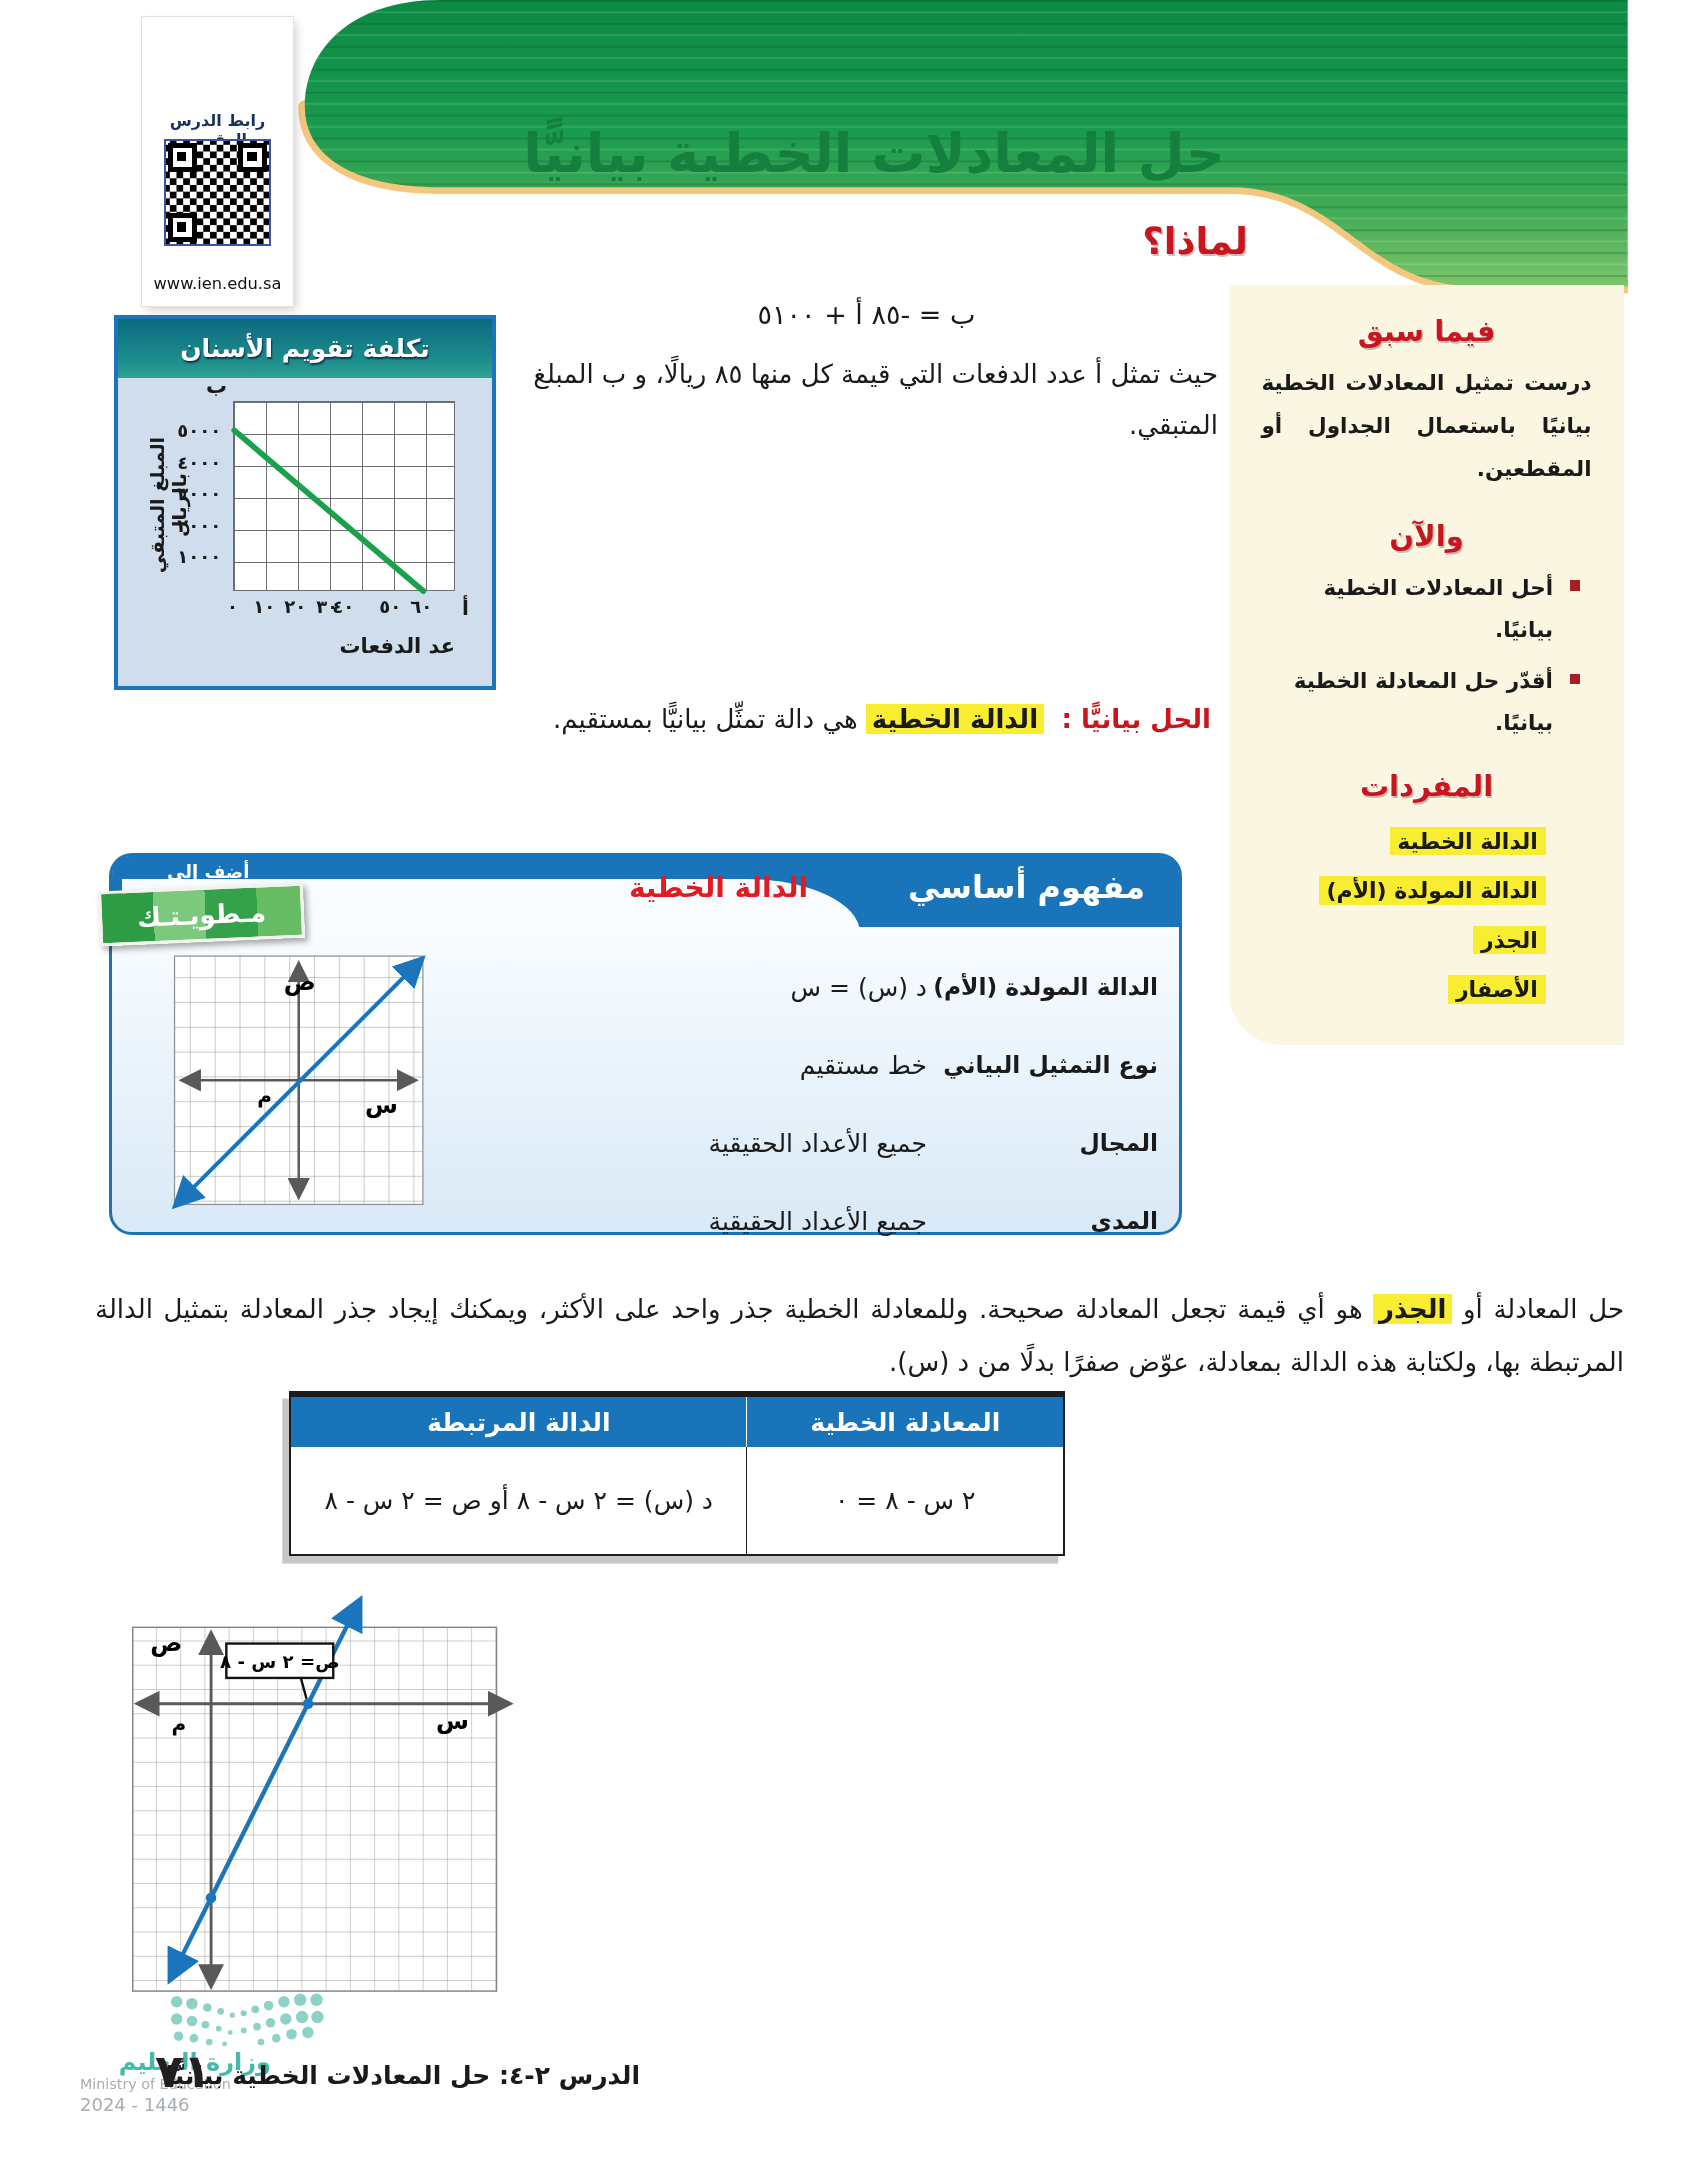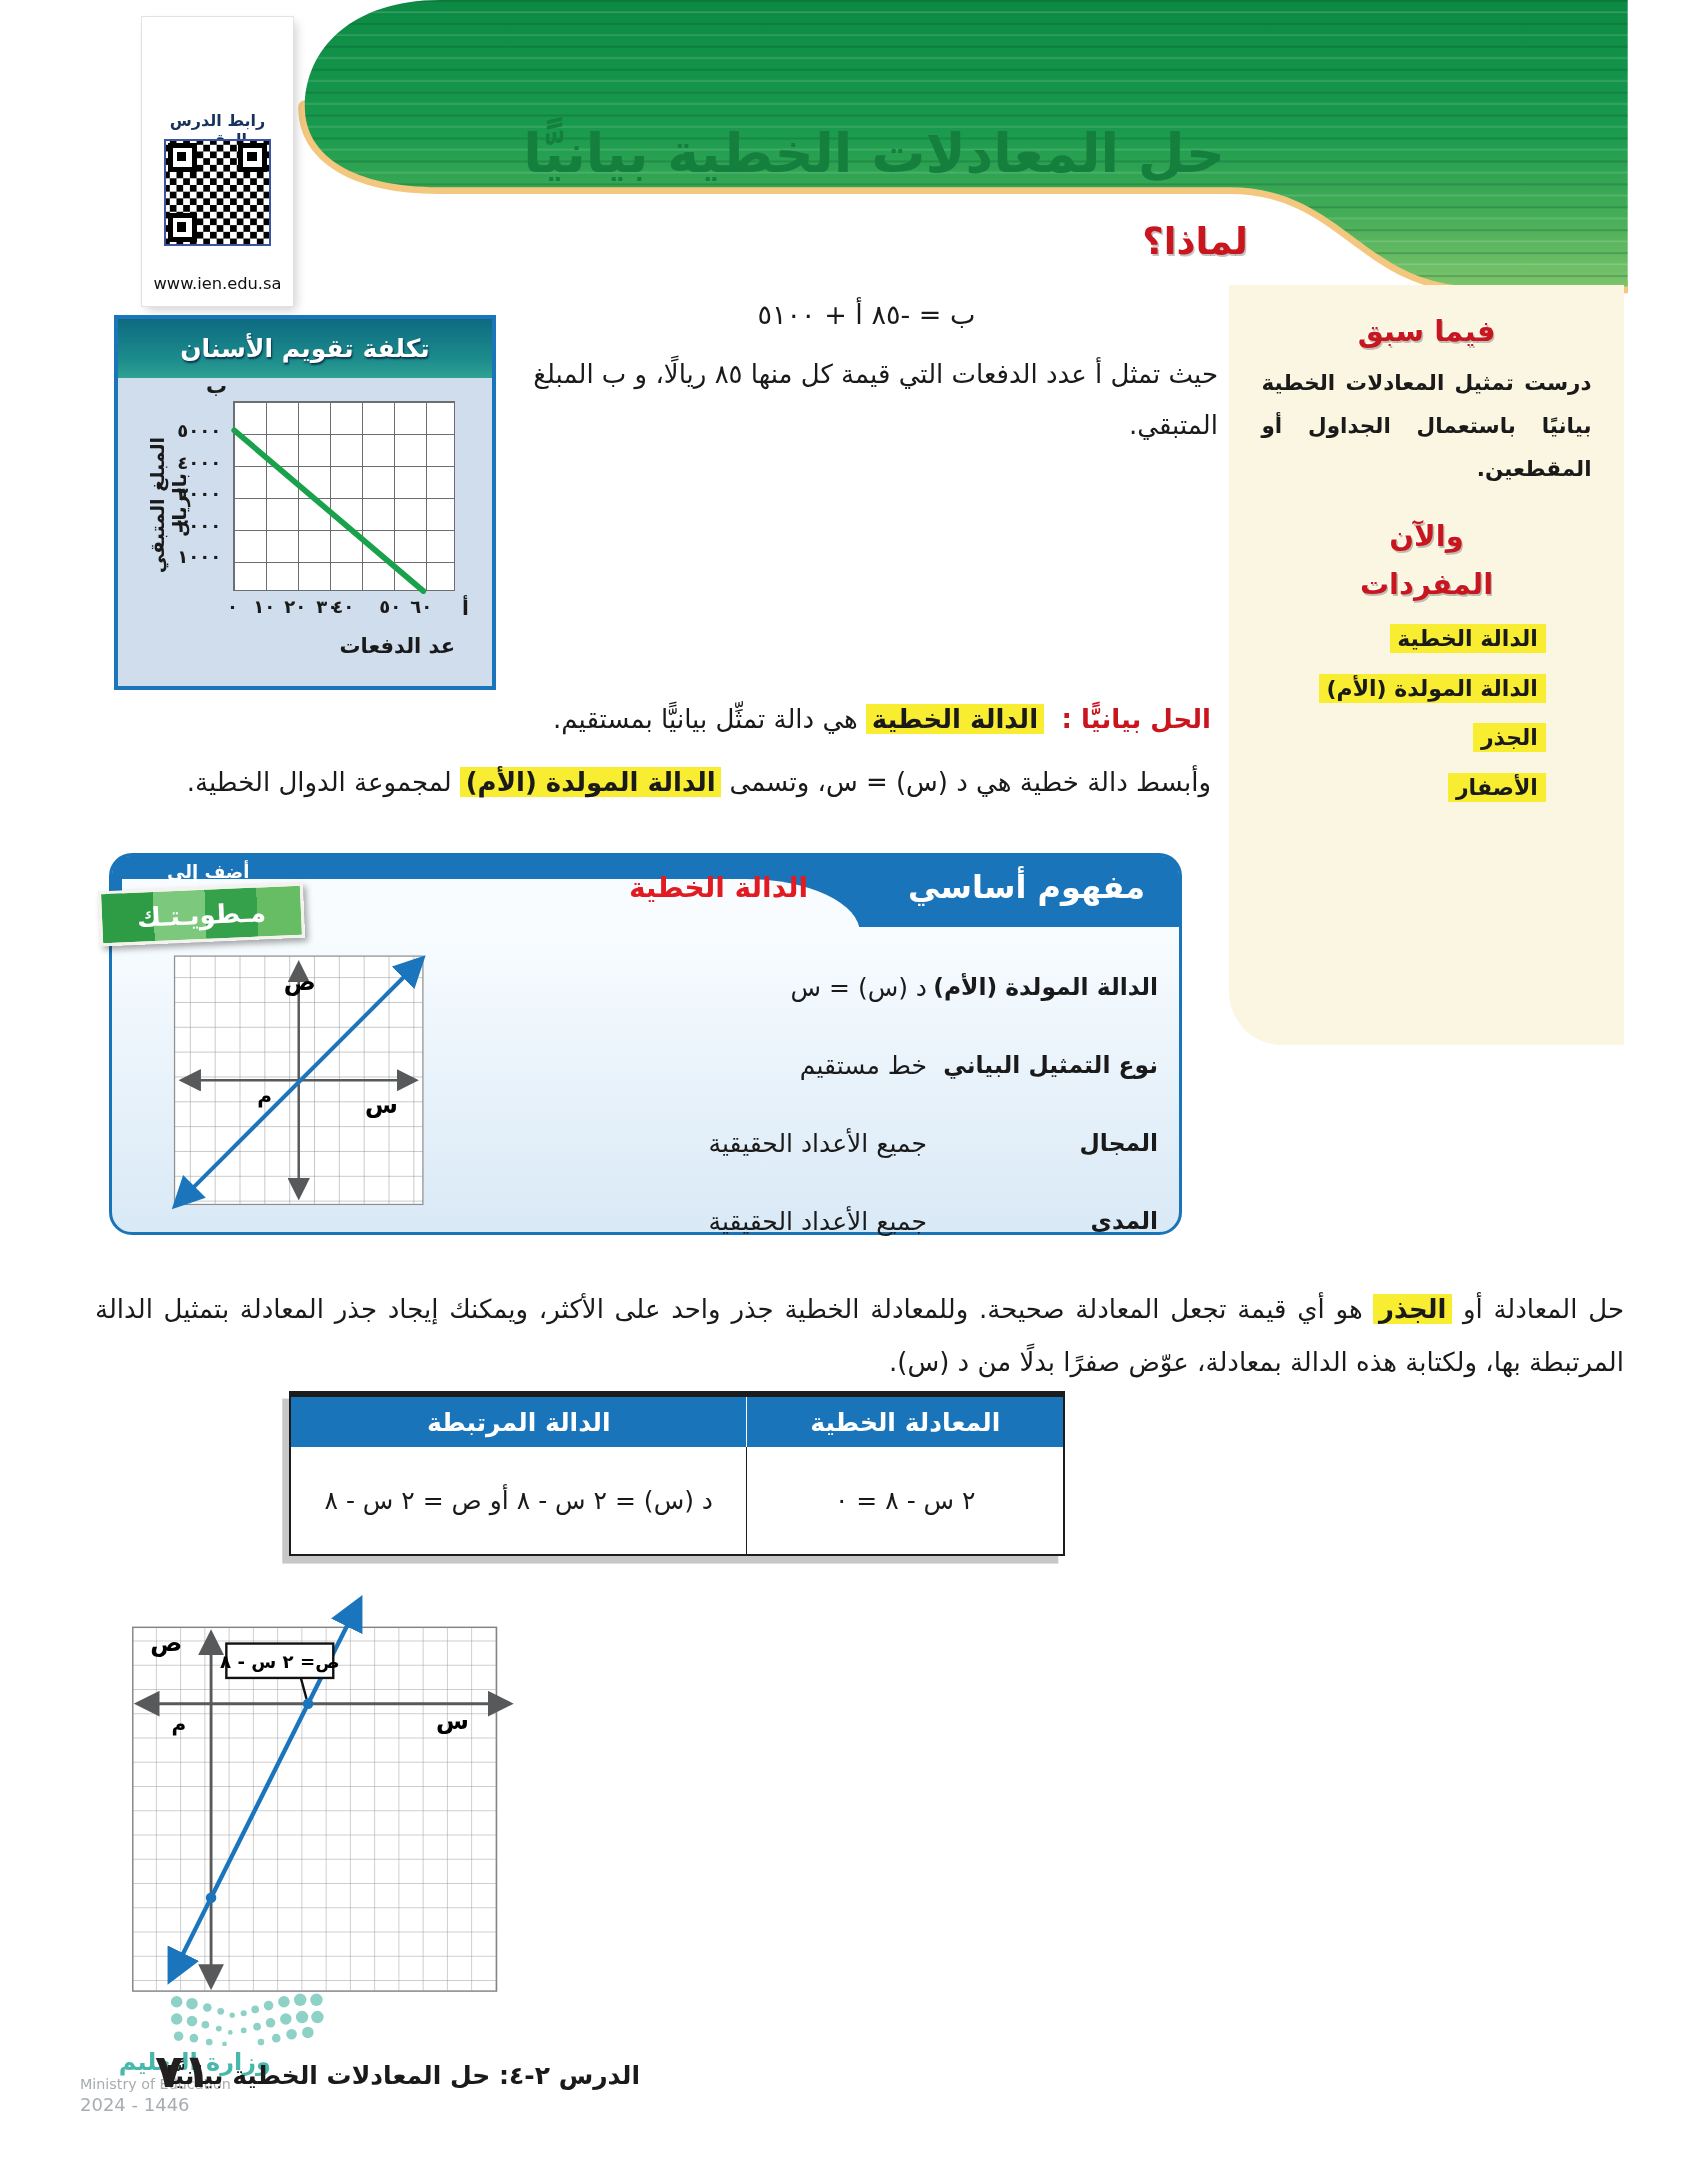--- a/index.html
+++ b/index.html
@@ -171,20 +171,25 @@
   <div class="why-head red-fancy">لماذا؟</div>
   <div class="why-block">
     <div class="why-eq">ب = -٨٥ أ + ٥١٠٠</div>
     <span>حيث تمثل أ عدد الدفعات التي قيمة كل منها ٨٥ ريالًا، و ب المبلغ المتبقي.</span>
   </div>
 
   <aside class="sidebar">
     <div class="sb-head red-fancy">فيما سبق</div>
     <p class="sb-prev">درست تمثيل المعادلات الخطية بيانيًا باستعمال الجداول أو المقطعين.</p>
     <div class="sb-head sb-head2 red-fancy">والآن</div>
+    <ul class="sb-list">
+
+    <li>أحل المعادلات الخطية بيانيًا.</li>
+        <li>أقدّر حل المعادلة الخطية بيانيًا.</li>
+      </ul>
     <div class="sb-head red-fancy">المفردات</div>
     <ul class="vocab">
 
     <li><span class="hl">الدالة الخطية</span></li>
         <li><span class="hl">الدالة المولدة (الأم)</span></li>
         <li><span class="hl">الجذر</span></li>
         <li><span class="hl">الأصفار</span></li>
       </ul>
   </aside>
 
@@ -215,23 +220,20 @@
         <span style="left: 153px; top: 0px;">٥٠</span>
         <span style="left: 184px; top: 0px;">٦٠</span>
       </div>
     <span class="cost-xletter">أ</span>
     <div class="cost-xlabel">عد الدفعات</div>
   </div>
 
   <div class="sol-line">
     <span class="sol-lead">الحل بيانيًّا :</span>
     <span class="hl">الدالة الخطية</span><span> هي دالة تمثِّل بيانيًّا بمستقيم.</span>
-  </div>
-  <div class="parent-line">
-    <span>وأبسط دالة خطية هي د (س) = س، وتسمى </span><span class="hl">الدالة المولدة (الأم)</span><span> لمجموعة الدوال الخطية.</span>
   </div>
 
   <section class="concept">
     <div class="cb-header">
       <span class="cb-title">مفهوم أساسي</span>
       <div class="cb-tab"></div>
       <span class="cb-subtitle">الدالة الخطية</span>
     </div>
     <span class="fold-add">أضف إلى</span>
     <div class="fold-banner">مـطويـتـك</div>

